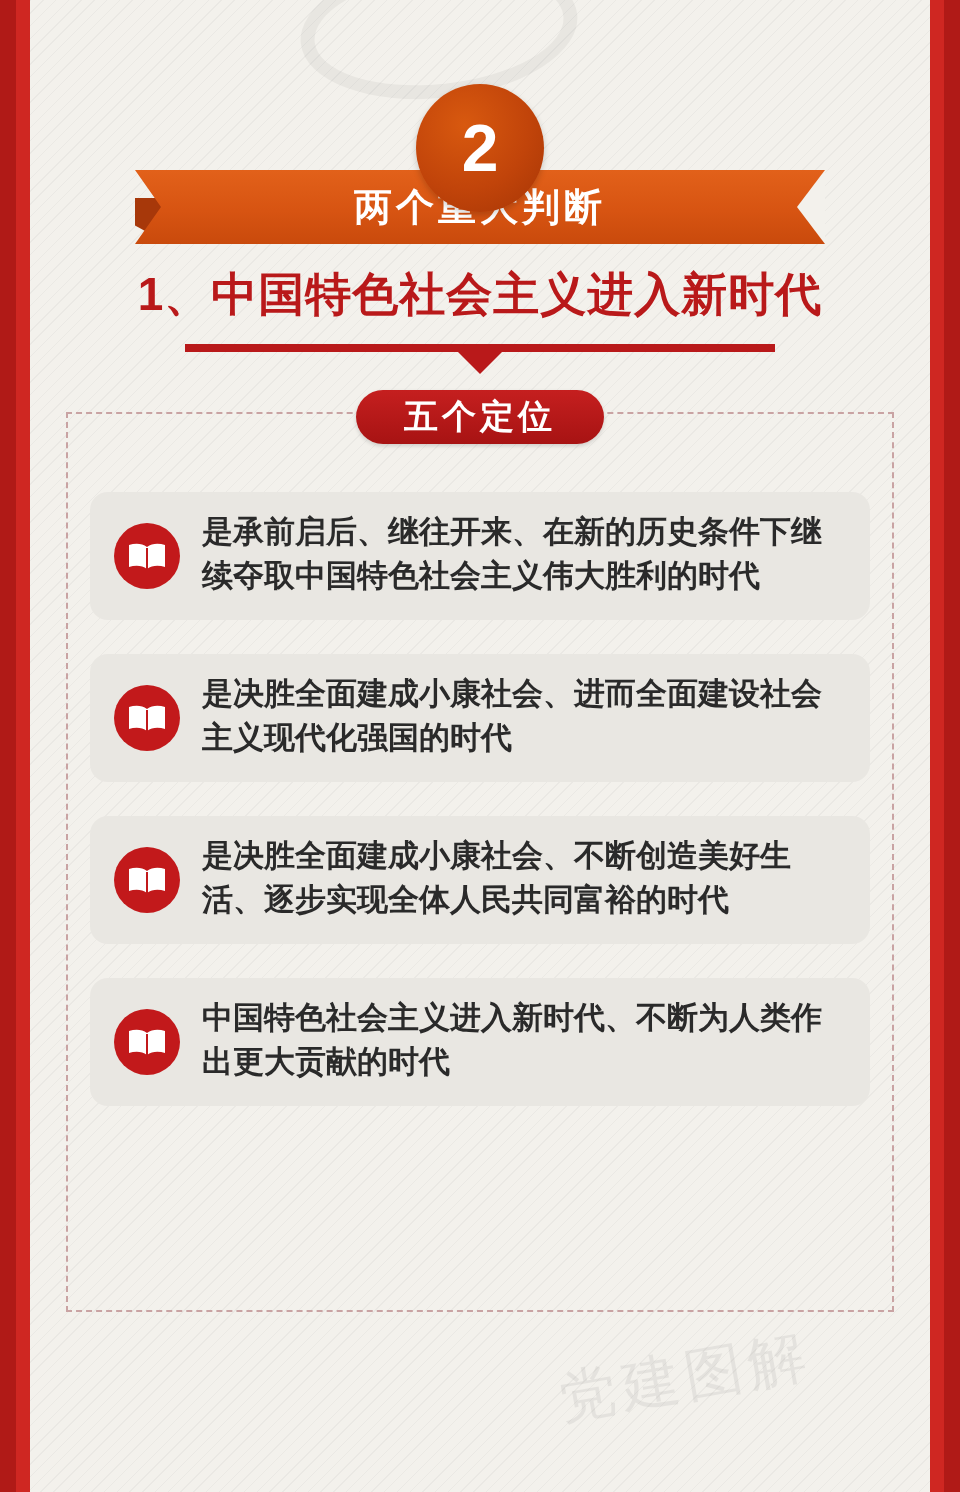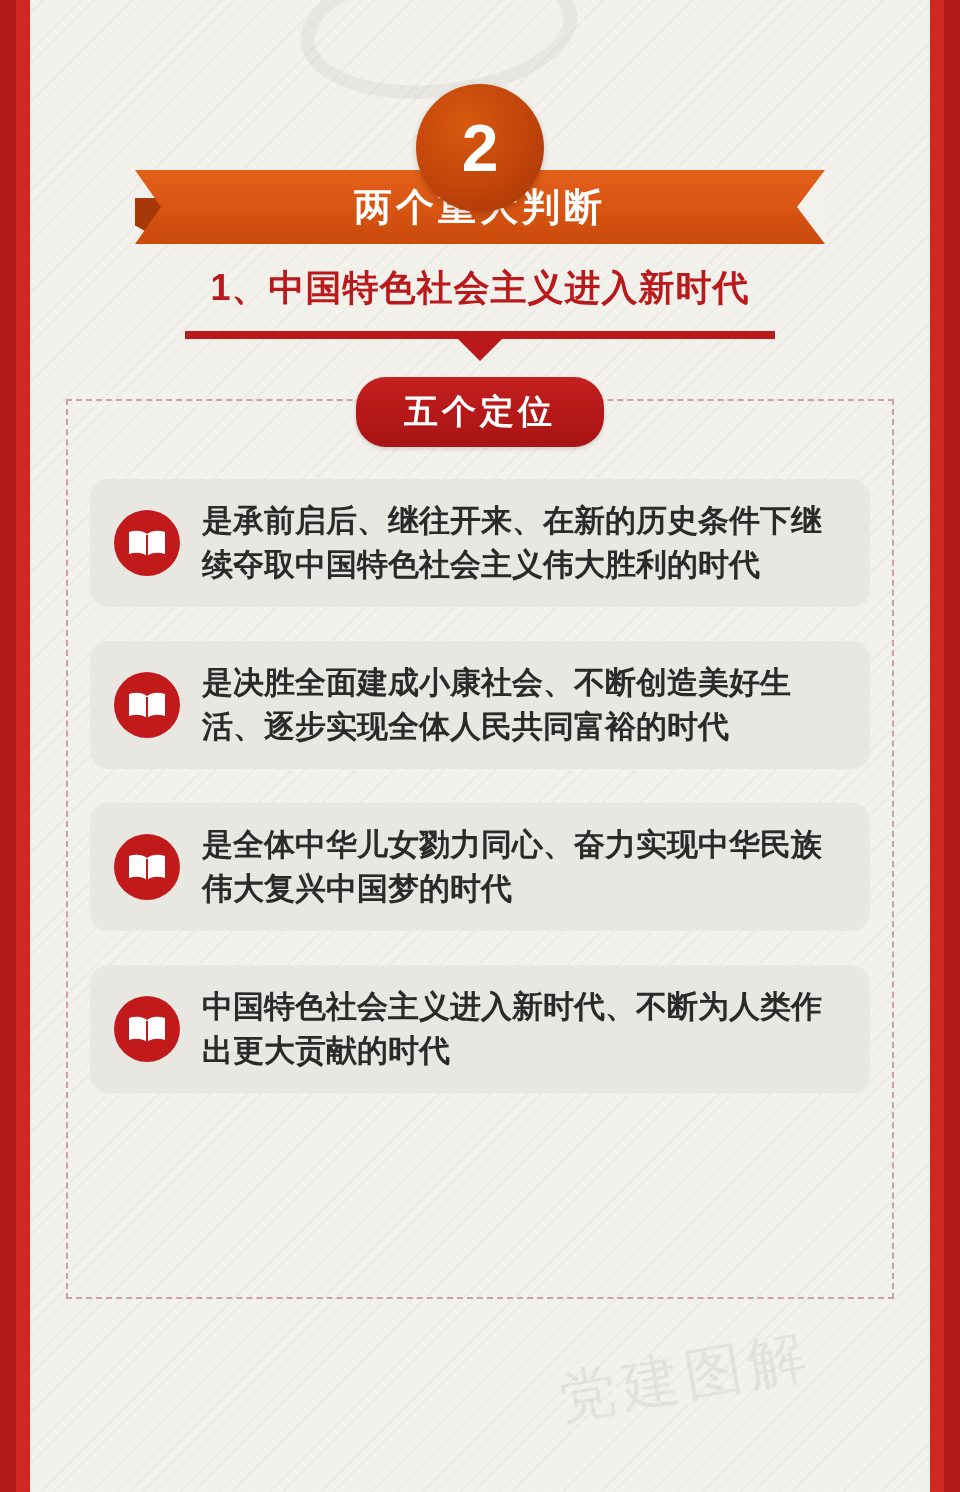--- a/index.html
+++ b/index.html
@@ -140,21 +140,21 @@
     right: 0; top: 0;
     width: 28px; height: 74px;
     background: #f3f1ec;
     clip-path: polygon(100% 0, 100% 100%, 0 50%);
   }
 
   
   .section-title {
     margin-top: 74px;
     text-align: center;
-    font-size: 36px;
+    font-size: 46px;
     font-weight: bold;
     color: #b9191a;
     letter-spacing: 1px;
   }
   .title-underline {
     position: relative;
     width: 590px;
     height: 8px;
     background: #b9191a;
     margin: 18px auto 0 auto;
@@ -174,37 +174,38 @@
   
   .pill-wrap {
     position: relative;
     height: 0;
     text-align: center;
     z-index: 4;
   }
   .pill {
     display: inline-block;
     margin-top: 38px;
-    padding: 12px 48px;
+    padding: 4px 48px;
     background: linear-gradient(180deg, #c51f1f 0%, #a71313 100%);
     color: #fff;
     font-size: 34px;
     font-weight: bold;
     letter-spacing: 4px;
     border-radius: 30px;
     box-shadow: 0 2px 4px rgba(0,0,0,.15);
   }
 
   
   .list-panel {
     margin: 60px 36px 0 36px;
     border: 2px dashed #c9a3a3;
     padding: 78px 22px 60px 22px;
     box-sizing: border-box;
     min-height: 900px;
+    font-family: Liberation Mono, monospace;
   }
   .item {
     display: flex;
     align-items: center;
     background: #e9e7e2;
     border-radius: 18px;
     padding: 20px 24px;
     margin-bottom: 34px;
   }
   .item:last-child { margin-bottom: 0; }
@@ -260,42 +261,42 @@
         <span class="item-icon">
           <svg width="40" height="30" viewBox="0 0 40 30" aria-hidden="true">
             <path d="M20 6 C15 2, 8 2, 2 4 L2 26 C8 24, 15 24, 20 28 Z" fill="#ffffff"></path>
             <path d="M20 6 C25 2, 32 2, 38 4 L38 26 C32 24, 25 24, 20 28 Z" fill="#ffffff"></path>
             <path d="M20 7 L20 28" stroke="#c2191b" stroke-width="2" fill="none"></path>
           </svg>
         </span>
         <span class="item-text">是承前启后、继往开来、在新的历史条件下继续夺取中国特色社会主义伟大胜利的时代</span>
       </div>
 
+      <div class="item">
+        <span class="item-icon">
+          <svg width="40" height="30" viewBox="0 0 40 30" aria-hidden="true">
+            <path d="M20 6 C15 2, 8 2, 2 4 L2 26 C8 24, 15 24, 20 28 Z" fill="#ffffff"></path>
+            <path d="M20 6 C25 2, 32 2, 38 4 L38 26 C32 24, 25 24, 20 28 Z" fill="#ffffff"></path>
+            <path d="M20 7 L20 28" stroke="#c2191b" stroke-width="2" fill="none"></path>
+          </svg>
+        </span>
+        <span class="item-text">是决胜全面建成小康社会、进而全面建设社会主义现代化强国的时代</span>
+      </div>
 
       <div class="item">
         <span class="item-icon">
           <svg width="40" height="30" viewBox="0 0 40 30" aria-hidden="true">
             <path d="M20 6 C15 2, 8 2, 2 4 L2 26 C8 24, 15 24, 20 28 Z" fill="#ffffff"></path>
             <path d="M20 6 C25 2, 32 2, 38 4 L38 26 C32 24, 25 24, 20 28 Z" fill="#ffffff"></path>
             <path d="M20 7 L20 28" stroke="#c2191b" stroke-width="2" fill="none"></path>
           </svg>
         </span>
         <span class="item-text">是决胜全面建成小康社会、不断创造美好生活、逐步实现全体人民共同富裕的时代</span>
       </div>
 
-      <div class="item">
-        <span class="item-icon">
-          <svg width="40" height="30" viewBox="0 0 40 30" aria-hidden="true">
-            <path d="M20 6 C15 2, 8 2, 2 4 L2 26 C8 24, 15 24, 20 28 Z" fill="#ffffff"></path>
-            <path d="M20 6 C25 2, 32 2, 38 4 L38 26 C32 24, 25 24, 20 28 Z" fill="#ffffff"></path>
-            <path d="M20 7 L20 28" stroke="#c2191b" stroke-width="2" fill="none"></path>
-          </svg>
-        </span>
-        <span class="item-text">是全体中华儿女勠力同心、奋力实现中华民族伟大复兴中国梦的时代</span>
-      </div>
 
       <div class="item">
         <span class="item-icon">
           <svg width="40" height="30" viewBox="0 0 40 30" aria-hidden="true">
             <path d="M20 6 C15 2, 8 2, 2 4 L2 26 C8 24, 15 24, 20 28 Z" fill="#ffffff"></path>
             <path d="M20 6 C25 2, 32 2, 38 4 L38 26 C32 24, 25 24, 20 28 Z" fill="#ffffff"></path>
             <path d="M20 7 L20 28" stroke="#c2191b" stroke-width="2" fill="none"></path>
           </svg>
         </span>
         <span class="item-text">中国特色社会主义进入新时代、不断为人类作出更大贡献的时代</span>

